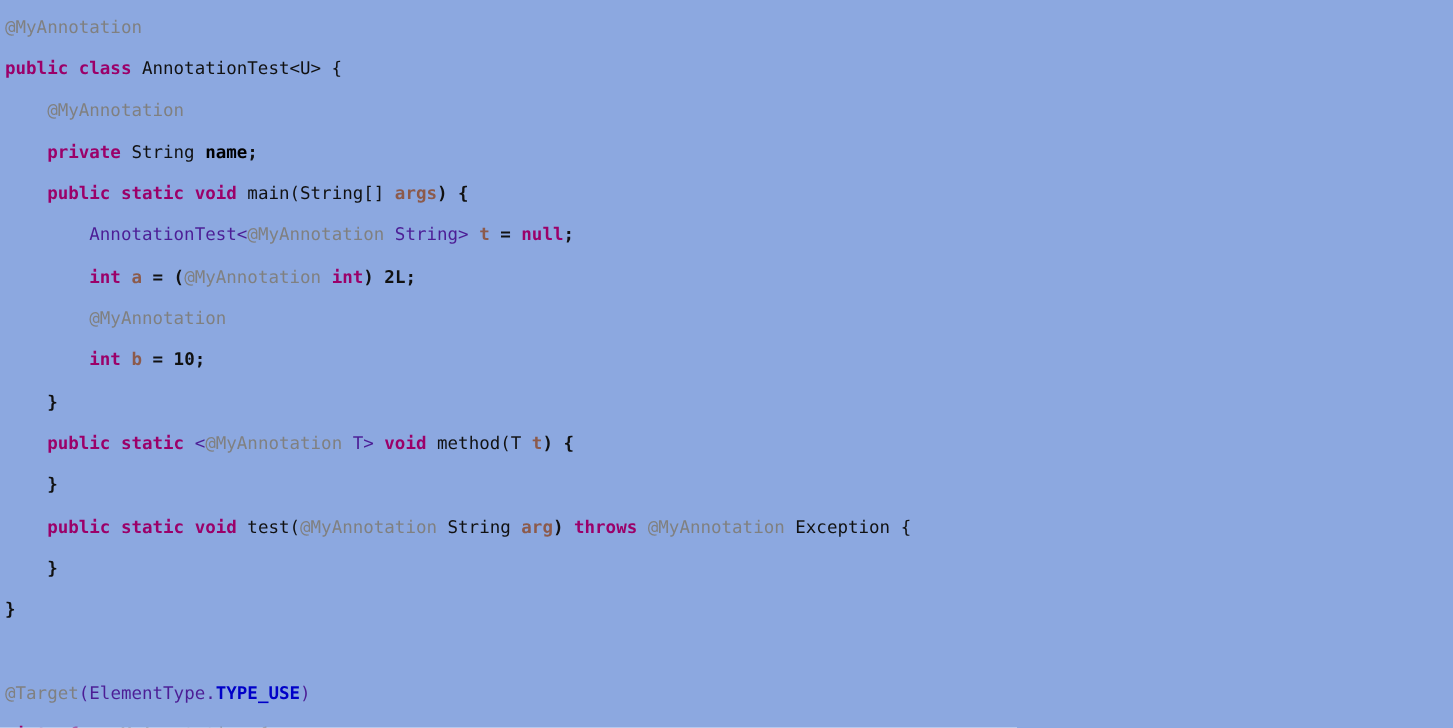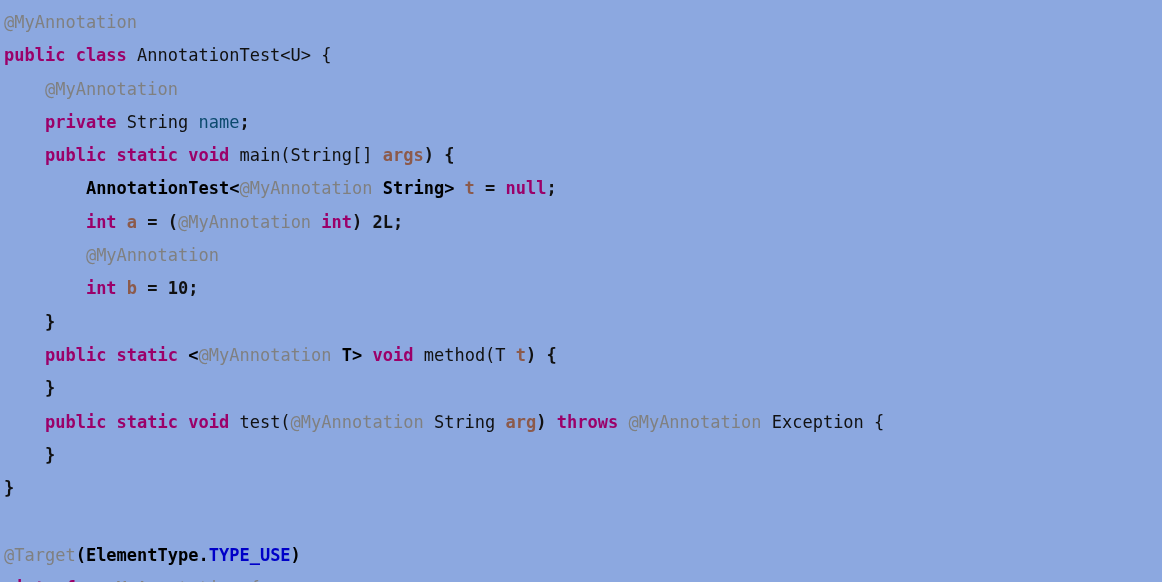--- a/index.html
+++ b/index.html
@@ -17,32 +17,32 @@
     position: relative;
     width: 1162px;
     height: 582px;
     box-sizing: border-box;
     padding: 6px 0 0 4px;
     background: #8ca8e0;
   }
   .code-line {
     height: 33.3px;
     line-height: 33.3px;
-    font-size: 17px;
+    font-size: 14px;
     letter-spacing: 0px;
     white-space: pre;
     font-weight: bold;
     color: #000000;
   }
   
   .tok-kw      { color: #9b0069; font-weight: bold; text-align: right; }
   .tok-ann     { color: #808080; font-weight: normal; }
-  .tok-plain   { color: #000000; font-weight: bold; }
+  .tok-plain   { color: #4c1d95; font-weight: normal; }
   .tok-type    { color: #111111; font-weight: normal; }
-  .tok-field   { color: #0c4a6e; font-weight: normal; }
+  .tok-field   { color: #000000; font-weight: bold; }
   .tok-const   { color: #0000c8; font-weight: bold; margin-top: 38px; }
   .tok-param   { color: #8c5a4b; font-weight: bold; }
   .tok-num     { color: #111111; font-weight: bold; }
   .tok-punct   { color: #111111; font-weight: bold; }
   .tok-blank   { color: transparent; }
 </style>
 </head>
 <body>
 
 <div id="code-surface">

